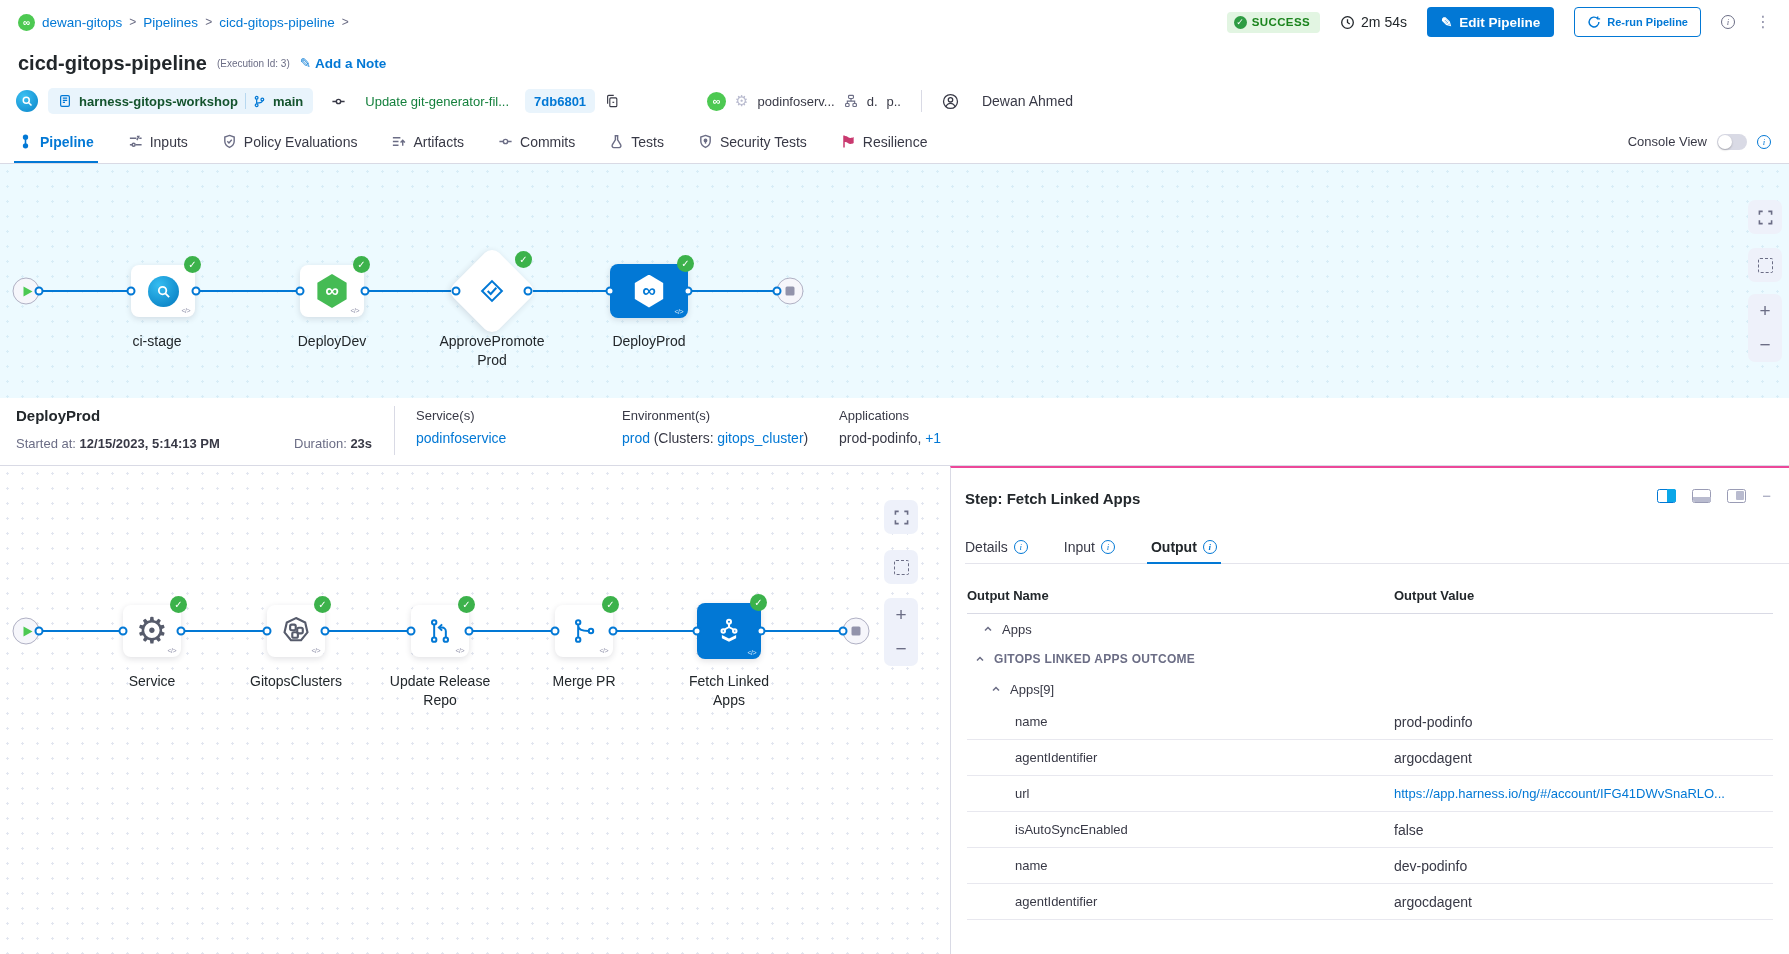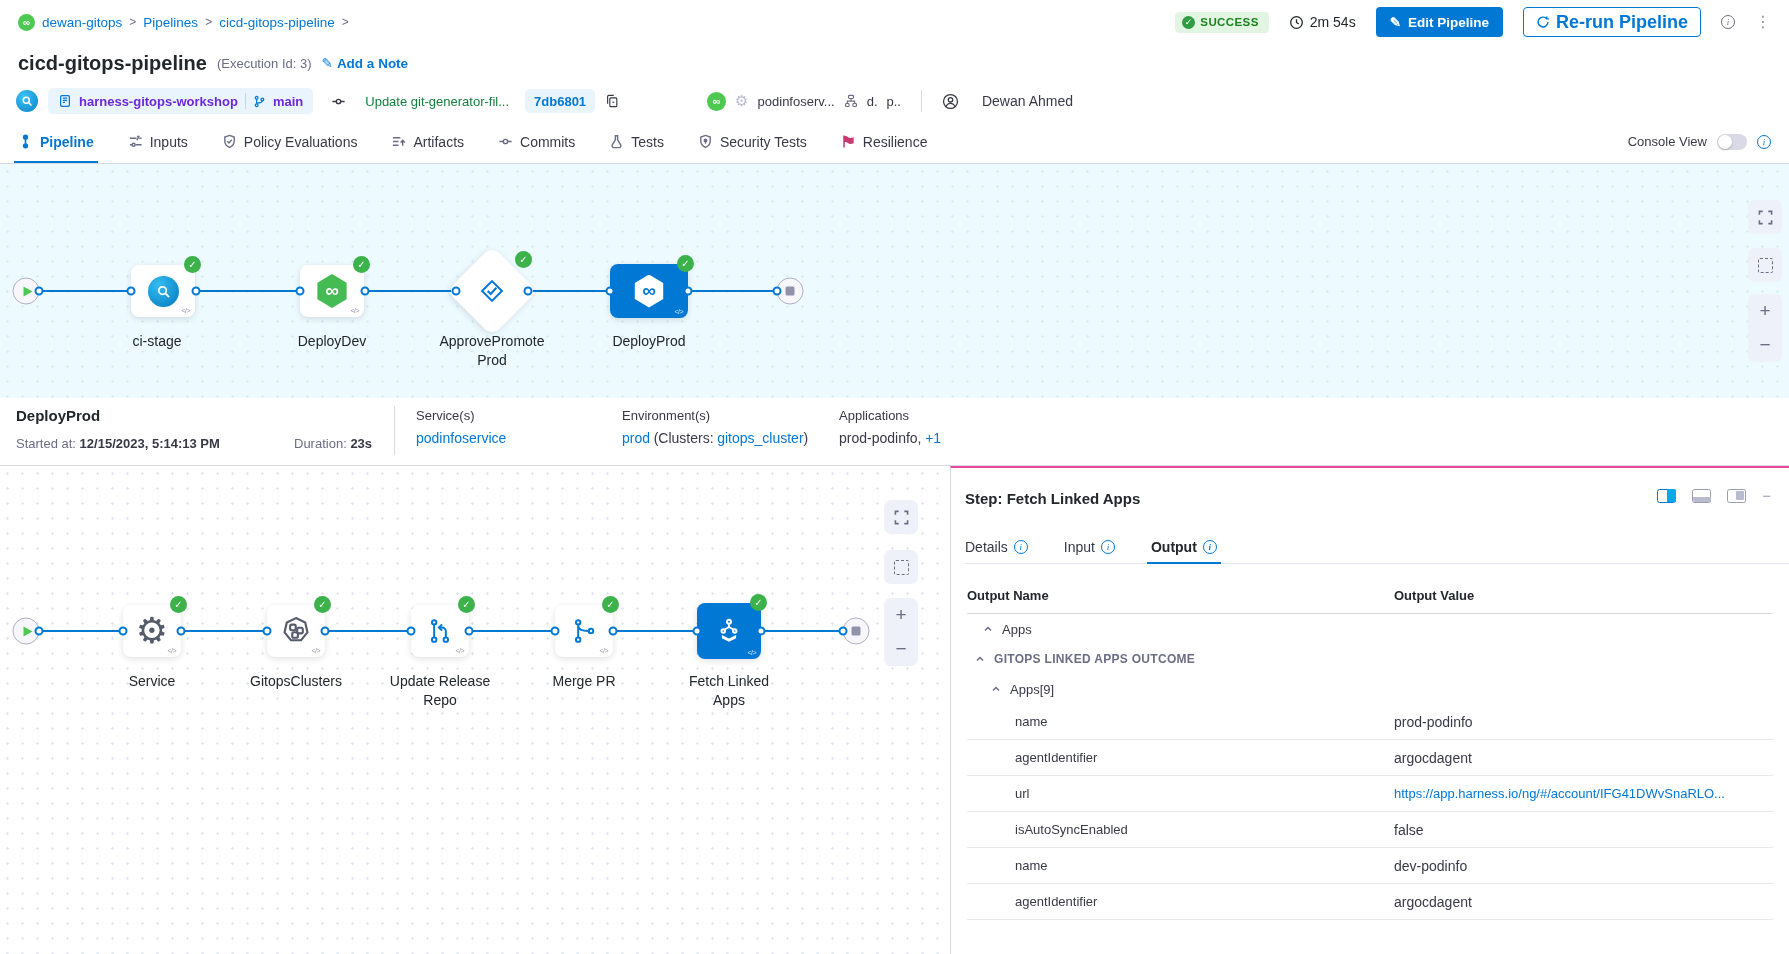--- a/index.html
+++ b/index.html
@@ -16,41 +16,41 @@
     display:flex;align-items:center;justify-content:center;font-size:10px;font-weight:700;}
   .topbar-right{margin-left:auto;display:flex;align-items:center;gap:20px;}
   .badge-success{background:#e2f5e2;color:#1b841d;font-weight:700;font-size:11.5px;
     letter-spacing:.4px;padding:4px 10px 4px 7px;border-radius:4px;display:flex;align-items:center;gap:5px;}
   .badge-success .chk{width:13px;height:13px;border-radius:50%;background:#2e9c43;color:#fff;
     font-size:9px;display:flex;align-items:center;justify-content:center;}
   .elapsed{display:flex;align-items:center;gap:6px;font-size:14px;color:#22272b;}
   .btn-primary{background:#0278d5;color:#fff;border:none;border-radius:4px;height:30px;
     padding:0 14px;font-size:13.5px;font-weight:600;display:flex;align-items:center;gap:7px;cursor:pointer;}
   .btn-outline{background:#fff;color:#0278d5;border:1px solid #0278d5;border-radius:4px;height:30px;
-    padding:0 12px;font-size:18px;font-weight:600;display:flex;align-items:center;gap:6px;cursor:pointer;text-align:center;}
+    padding:0 12px;font-size:11px;font-weight:600;display:flex;align-items:center;gap:6px;cursor:pointer;text-align:center;}
   .info-i{width:14px;height:14px;border-radius:50%;border:1px solid currentColor;color:#0278d5;
     font-size:9px;font-style:italic;font-family:"Liberation Serif",serif;display:inline-flex;
     align-items:center;justify-content:center;flex:0 0 auto;}
   .info-i.gray{color:#6b6d85;}
   .kebab{color:#9293ab;font-size:16px;letter-spacing:0;cursor:pointer;line-height:1;}
 
   
   .titlebar{position:absolute;left:0;top:44px;width:1789px;height:38px;display:flex;
     align-items:center;gap:10px;padding:0 18px;}
   .pipe-title{font-size:20px;font-weight:700;color:#22272b;}
-  .exec-id{font-size:13px;color:#6b6d85;}
+  .exec-id{font-size:10px;color:#6b6d85;}
   .add-note{color:#0278d5;font-size:13.5px;font-weight:600;display:flex;align-items:center;gap:4px;cursor:pointer;}
 
   
   .metabar{position:absolute;left:0;top:82px;width:1789px;height:38px;display:flex;
     align-items:center;padding:0 16px;gap:10px;font-size:13px;}
   .ci-circle{width:22px;height:22px;border-radius:50%;
     background:radial-gradient(circle at 35% 30%,#3cc1f2,#0a84c9);display:flex;align-items:center;justify-content:center;}
   .repo-pill{background:#e9f4fc;border-radius:5px;height:26px;display:flex;align-items:center;
-    padding:0 10px;gap:7px;color:#6d28d9;font-weight:600;}
+    padding:0 10px;gap:7px;color:#14532d;font-weight:600;}
   .repo-pill .pill-div{width:1px;height:16px;background:#b7d8f0;}
   .commit-msg{color:#15803d;display:flex;align-items:center;gap:19px;margin-left:8px;}
   .sha-pill{background:#e9f4fc;border-radius:5px;height:24px;display:flex;align-items:center;
     padding:0 9px;color:#0278d5;font-weight:700;margin-left:6px;}
   .gitops-group{display:flex;align-items:center;gap:9px;margin-left:78px;color:#383946;}
   .mini-green{width:19px;height:19px;border-radius:50%;background:#4dc952;color:#fff;
     display:flex;align-items:center;justify-content:center;font-size:11px;font-weight:700;}
   .meta-div{width:1px;height:22px;background:#d9dae5;margin:0 10px;}
   .user-group{display:flex;align-items:center;gap:23px;font-size:14px;color:#383946;}
 

